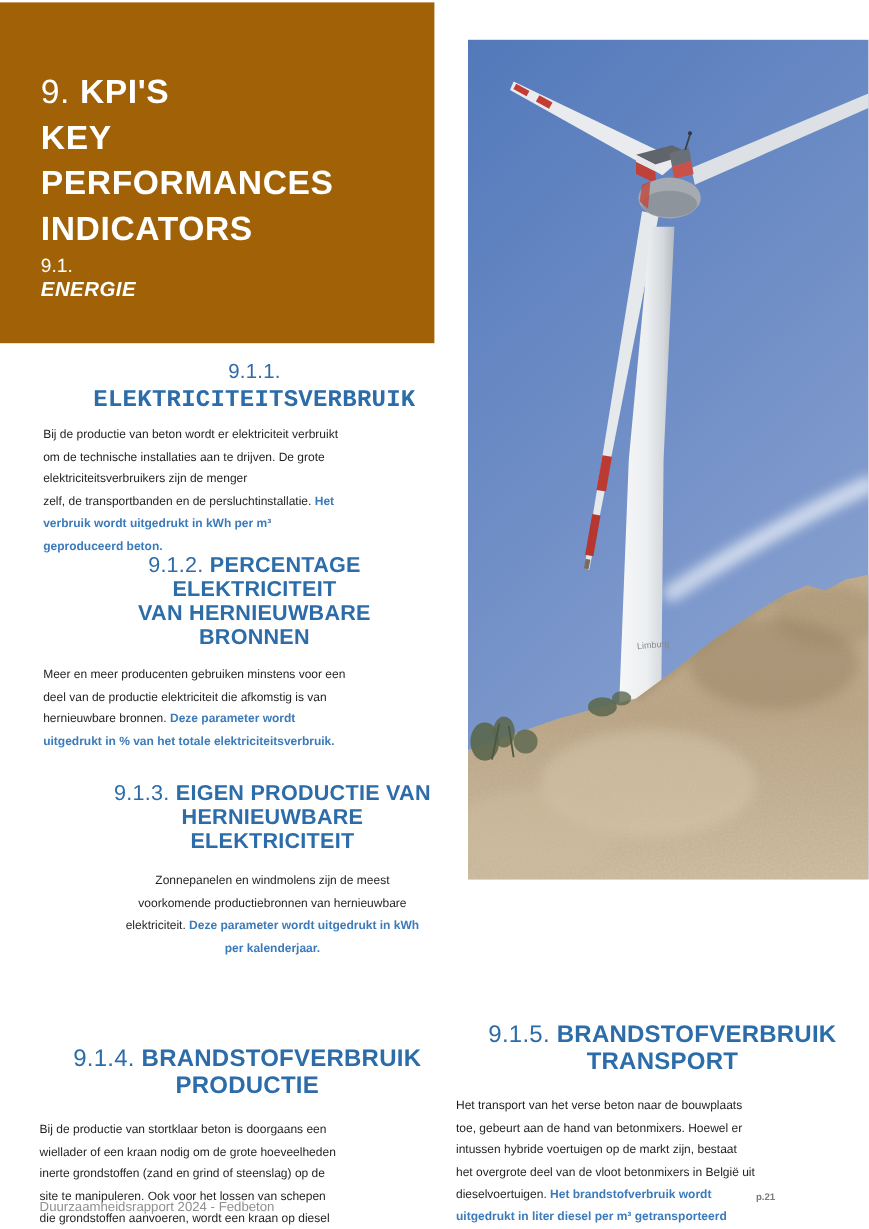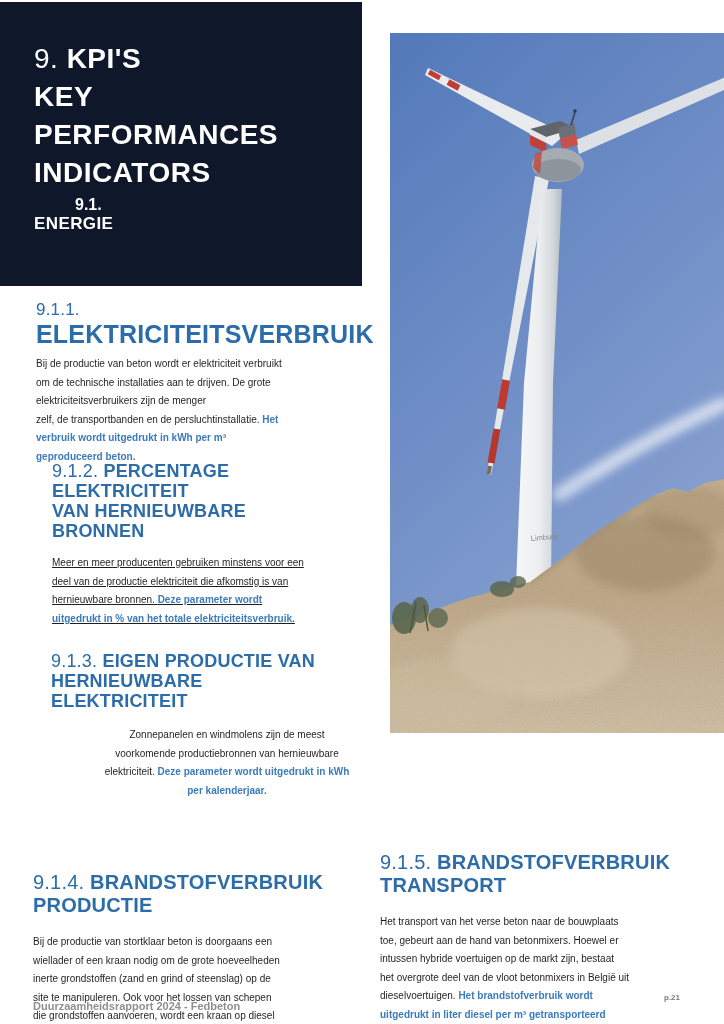--- a/index.html
+++ b/index.html
@@ -1,53 +1,53 @@
 <!DOCTYPE html>
 <html><head>
 <meta charset="utf-8">
 <style>
   html,body{margin:0;padding:0;background:#fff;}
   .page{position:relative;width:724px;height:1024px;background:#ffffff;
         font-family:"Liberation Sans",sans-serif;overflow:hidden;}
 
   
-  .hero{position:absolute;left:0;top:2px;width:362px;height:284px;background:#0f172a;
-        color:#fff;box-sizing:border-box;padding:38px 10px 0 34px;}
+  .hero{position:absolute;left:0;top:2px;width:362px;height:284px;background:#a16207;
+        color:#fff;box-sizing:border-box;padding:56px 10px 0 34px;}
   .hero-title{font-size:28px;line-height:38px;font-weight:700;white-space:pre;letter-spacing:.5px;}
   .hero-num{font-weight:400;}
   .hero-sub{margin-top:3px;line-height:19px;}
-  .hero-sub-num{font-size:16px;font-weight:700;margin-left:41px;}
-  .hero-sub-title{font-size:17px;font-weight:700;letter-spacing:.4px;}
+  .hero-sub-num{font-size:16px;font-weight:400;}
+  .hero-sub-title{font-size:17px;font-weight:700;letter-spacing:.4px;font-style:italic;}
 
   
   .sec{position:absolute;color:#1f1f1f;}
-  .sec-h{margin:0;color:#2c6ca9;font-weight:700;white-space:pre;letter-spacing:.2px;}
+  .sec-h{margin:0;color:#2c6ca9;font-weight:700;white-space:pre;letter-spacing:.2px;text-align:center;}
   .s-top .sec-h{font-size:18px;line-height:20px;}
   .s-bot .sec-h{font-size:20px;line-height:23px;}
   .sec-num{font-weight:400;}
   .stacked .sec-num{display:block;font-size:17px;line-height:24px;}
-  .stacked .sec-title{font-size:25px;line-height:24px;}
+  .stacked .sec-title{font-size:20px;line-height:24px;font-family:Liberation Mono, monospace;}
   .sec-body{margin:8px 0 0;font-size:10px;line-height:18.5px;white-space:pre;}
-  .sec2 .sec-body{margin-top:13px;text-decoration:underline;}
+  .sec2 .sec-body{margin-top:13px;}
   .sec3 .sec-body{margin-top:15px;text-align:center;}
   .s-bot .sec-body{margin-top:16px;}
   .accent{color:#3c7bbb;font-weight:700;}
 
   .sec1{left:36px;top:298px;width:352px;}
-  .sec2{left:52px;top:461px;width:352px;}
+  .sec2{left:36px;top:461px;width:352px;}
   .sec3{left:51px;top:651px;width:352px;}
   .sec4{left:33px;top:871px;width:346px;}
   .sec5{left:380px;top:851px;width:344px;}
 
   
   .photo{position:absolute;left:390px;top:33px;width:334px;height:700px;margin:0;}
 
   
-  .doc-title{position:absolute;left:33px;top:1000px;font-size:11px;color:#8f8f8f;font-weight:bold;}
-  .page-num{position:absolute;left:664px;top:993px;font-size:8px;font-weight:700;color:#7b7b7b;}
+  .doc-title{position:absolute;left:33px;top:1000px;font-size:11px;color:#8f8f8f;}
+  .page-num{position:absolute;left:630px;top:993px;font-size:8px;font-weight:700;color:#7b7b7b;}
 </style>
 </head>
 <body>
 
 <div class="page">
 
   <header class="hero">
     <div class="hero-title"><span class="hero-num">9. </span><span class="hero-main">KPI'S
 KEY
 PERFORMANCES

